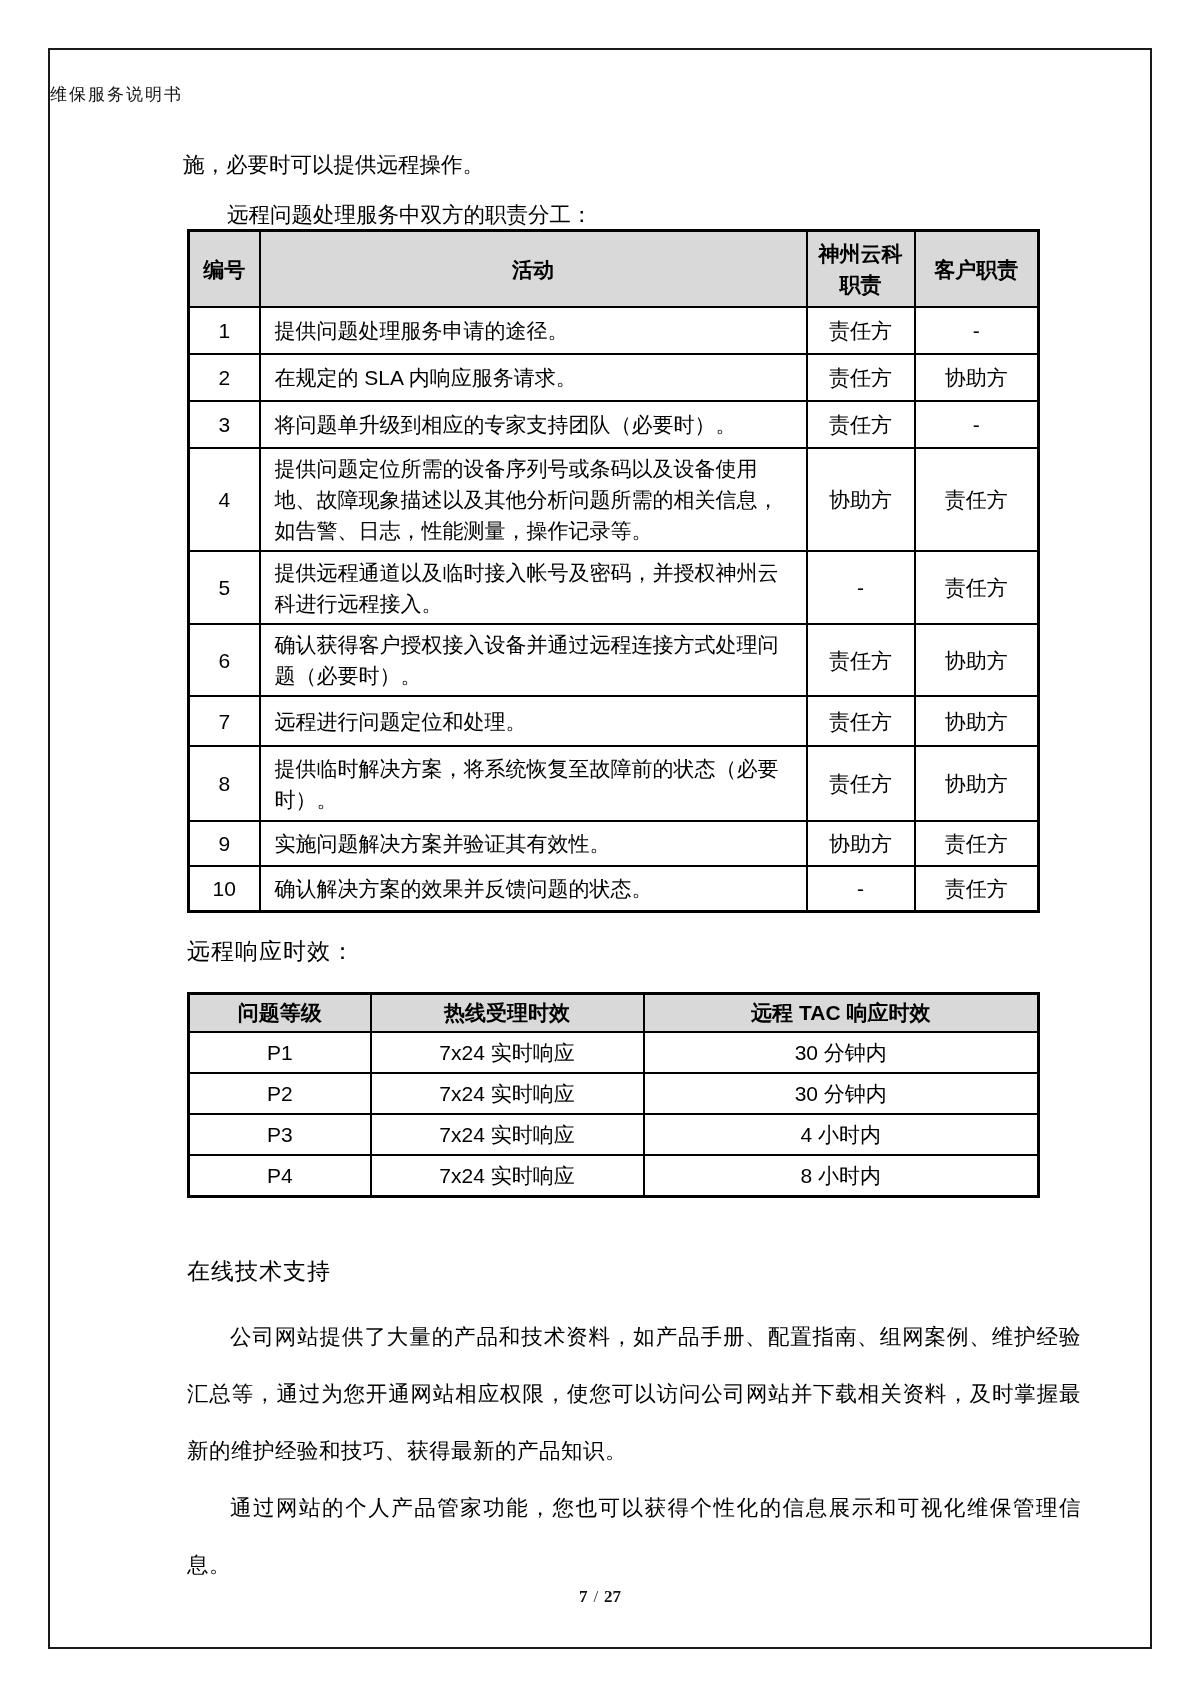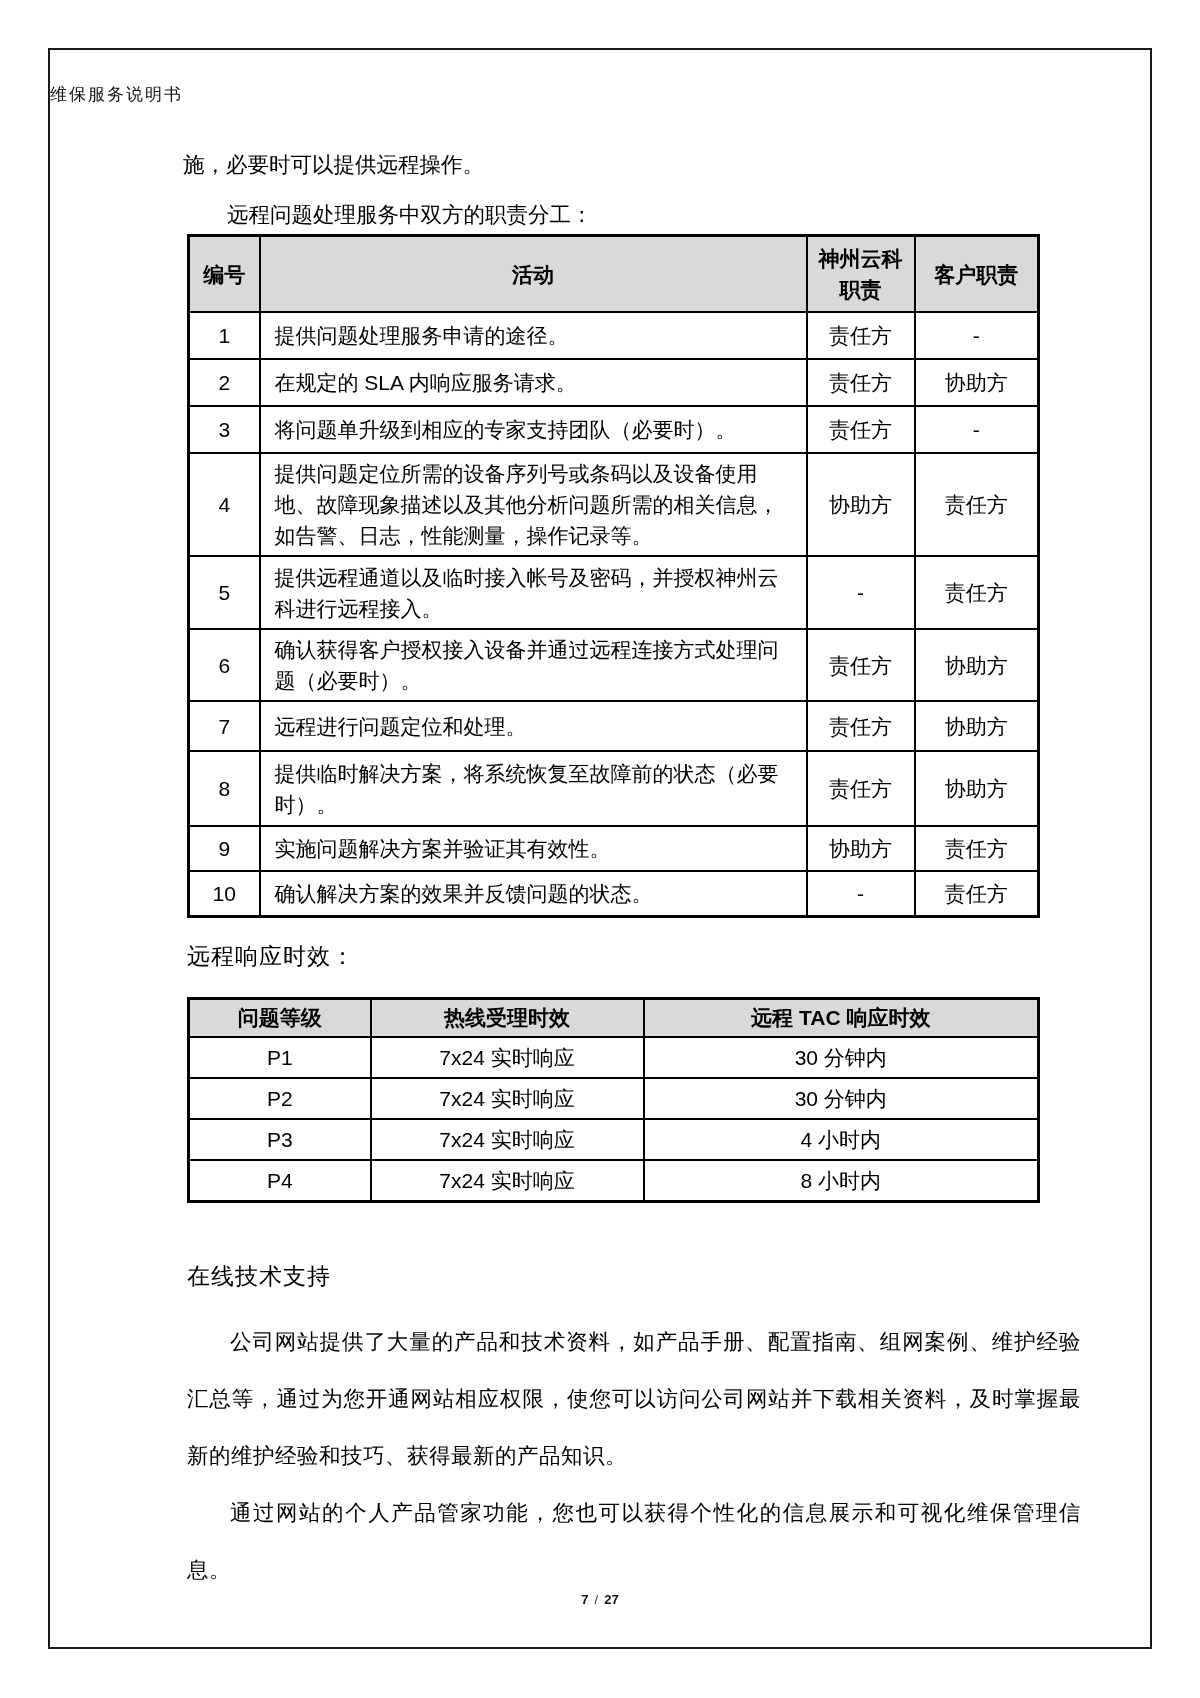--- a/index.html
+++ b/index.html
@@ -33,21 +33,20 @@
     font-size: 21.5px;
   }
   .table-caption {
     margin-top: 21px;
     text-indent: 40px;
     font-size: 21.5px;
   }
   table {
     border-collapse: collapse;
     table-layout: fixed;
-    margin-top: 5px;
     width: 850px;
   }
   table, th, td { border: 2px solid #000; }
   table { border-width: 3px; }
   th {
     background: #d9d9d9;
     font-size: 21px;
     font-weight: bold;
     text-align: center;
     vertical-align: middle;
@@ -92,22 +91,22 @@
     text-align: justify;
     text-indent: 2em;
     letter-spacing: 0.5px;
   }
   .para.second { margin-top: 0; }
   .footer {
     position: absolute;
     left: 0; right: 0;
     bottom: 40px;
     text-align: center;
-    font-family: Liberation Sans, sans-serif;
-    font-size: 13px;
+    font-family: Liberation Serif, serif;
+    font-size: 17px;
     color: #111;
   }
   .footer .num { font-weight: bold; }
   .footer .sep { padding: 0 6px; color: #333; font-weight: normal; }
 </style>
 </head>
 <body>
 
 <div class="frame">
 

